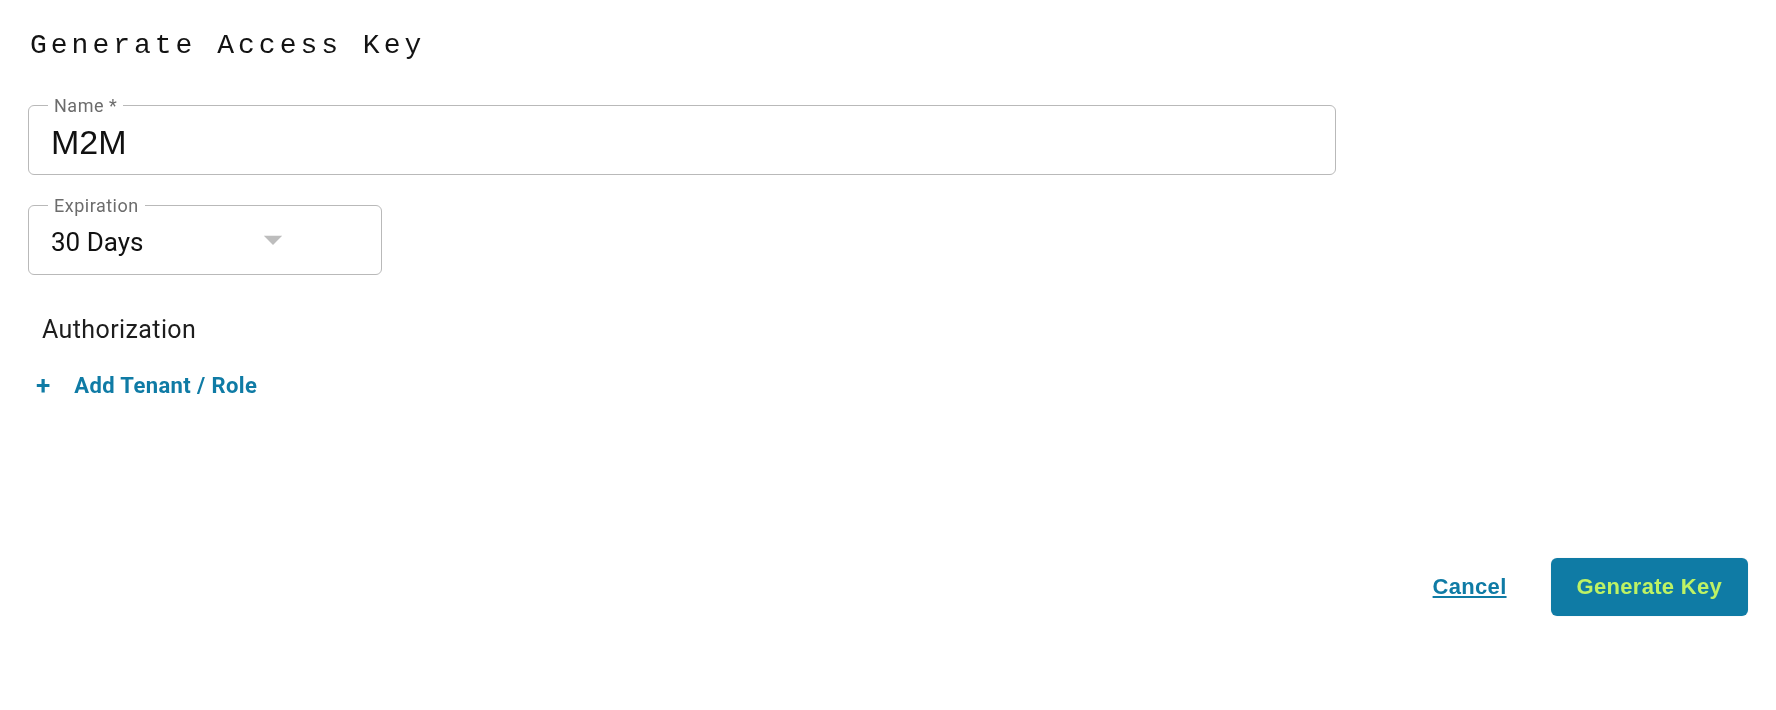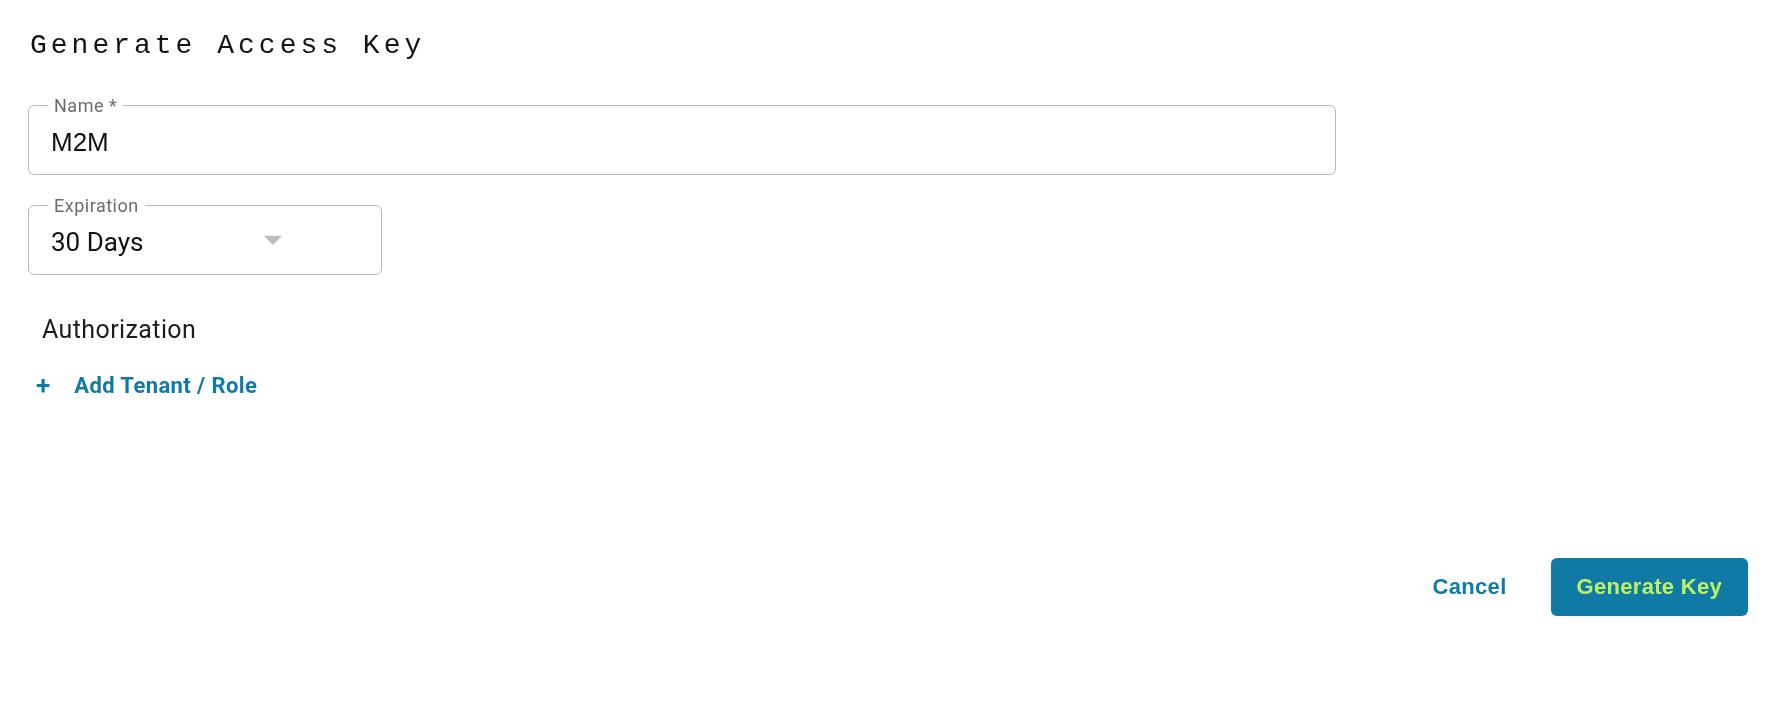--- a/index.html
+++ b/index.html
@@ -4,36 +4,36 @@
 <style>
   * { box-sizing: border-box; }
   html, body { margin:0; padding:0; width:1776px; height:710px; background:#fff; font-family: -apple-system, BlinkMacSystemFont, "Segoe UI", Roboto, "Helvetica Neue", Arial, sans-serif; color:#131313; }
   .page { padding:24px 28px 0 28px; width:100%; height:100%; position:relative; }
   .page-title { font-family: "Courier New", ui-monospace, SFMono-Regular, Menlo, Consolas, monospace; font-size:28px; font-weight:400; letter-spacing:4px; margin:6px 0 44px 2px; }
   .form-row { margin-bottom:30px; }
   .field-wrap { position:relative; }
   .floating-label { position:absolute; top:-10px; left:20px; background:#fff; padding:0 6px; font-size:18px; color:#6c6c6c; font-weight:400; letter-spacing:0.5px; }
   .text-input {
     width:1308px; height:70px; border:1px solid #b9b9b9; border-radius:6px;
-    font-size:26px; padding:4px 22px 0 22px; color:#111; background:#fff; outline:none;
+    font-size:34px; padding:4px 22px 0 22px; color:#111; background:#fff; outline:none;
   }
   .select-wrap { position:relative; width:284px; }
   .select-input {
     width:354px; height:70px; border:1px solid #b9b9b9; border-radius:6px;
     font-size:26px; padding:4px 60px 0 22px; color:#111; background:#fff; outline:none;
     display:flex; align-items:center; cursor:pointer;
   }
   .dropdown-arrow { position:absolute; right:28px; top:50%; transform:translateY(-40%); pointer-events:none; }
   .dropdown-arrow svg { width:22px; height:14px; }
   .section-heading { font-size:25px; color:#1d1d1d; letter-spacing:0.4px; margin:40px 0 28px 14px; font-weight:400; }
   .add-row { display:inline-flex; align-items:center; gap:24px; margin-left:8px; cursor:pointer; }
   .plus-icon { color:#0f7ba5; font-size:26px; font-weight:600; line-height:1; }
   .add-label { color:#0f7ba5; font-size:22px; font-weight:700; letter-spacing:0.4px;text-align:center; }
   .footer { position:absolute; right:28px; bottom:94px; display:flex; align-items:center; gap:38px; }
-  .btn-cancel { color:#0f7ba5; font-size:22px; font-weight:700; background:none; border:none; cursor:pointer; letter-spacing:0.3px; }
+  .btn-cancel { color:#0f7ba5; font-size:22px; font-weight:700; background:none; border:none; cursor:pointer; letter-spacing:0.3px;text-decoration:underline; }
   .btn-primary { background:#0f7ba5; color:#bef264; font-size:22px; font-weight:700; border:none; border-radius:6px; padding:16px 26px; cursor:pointer; letter-spacing:0.3px; box-shadow:0 0 0 1px rgba(0,0,0,0.02); }
 </style>
 </head>
 <body>
 
 <div class="page">
 
   <h1 class="page-title">Generate Access Key</h1>
 
   <div class="form-row">

